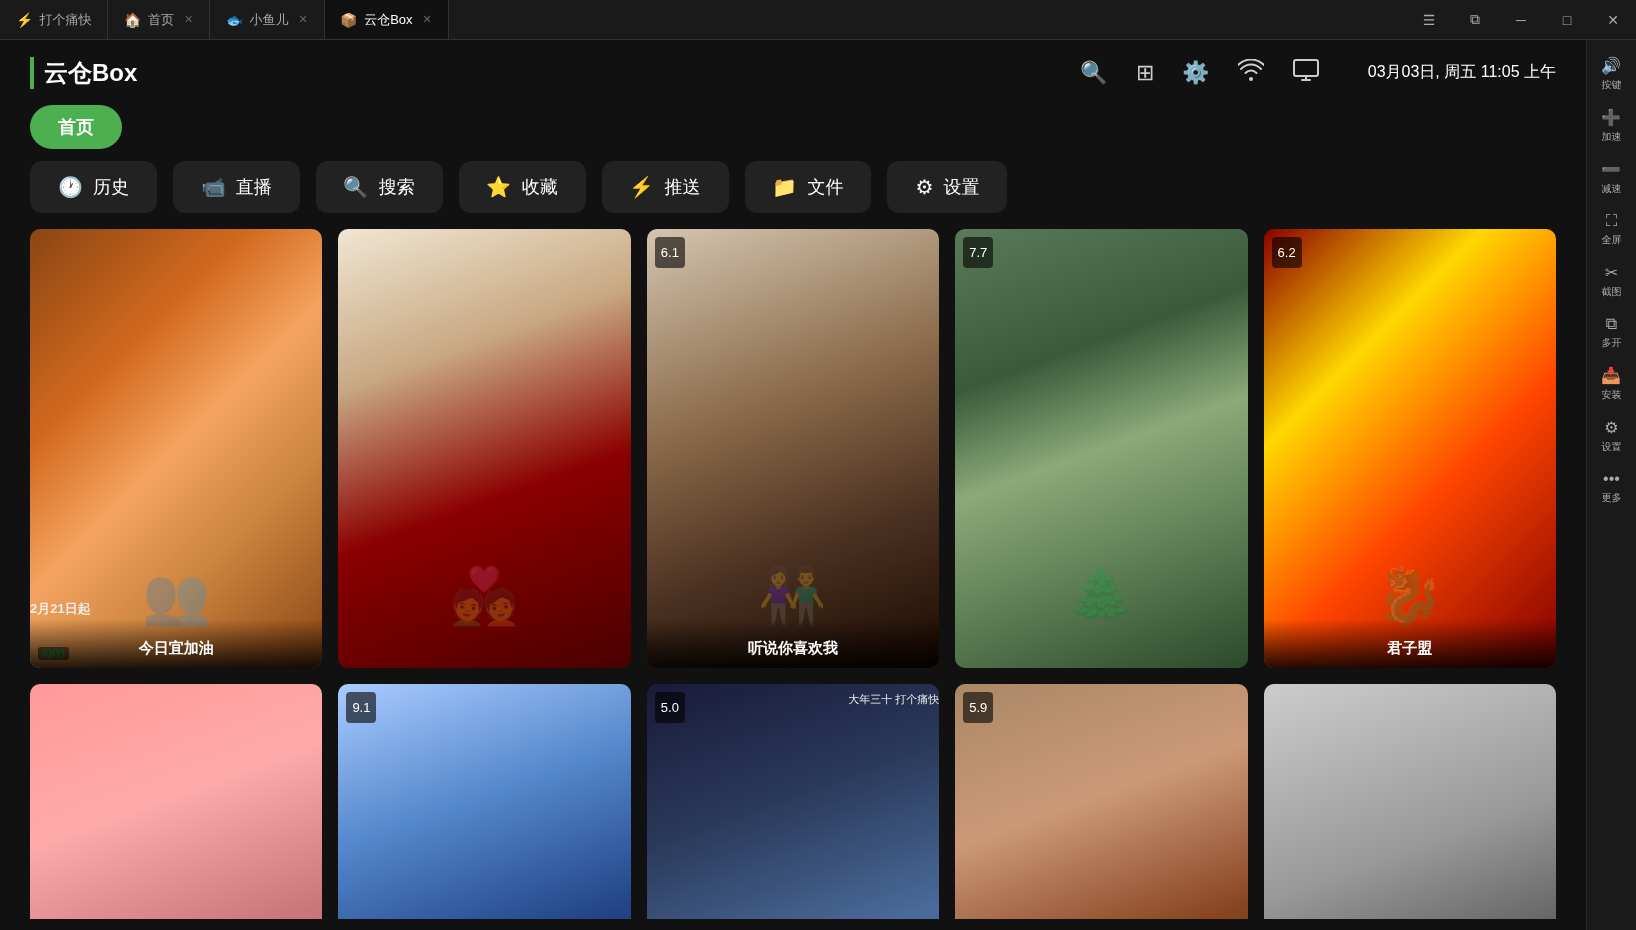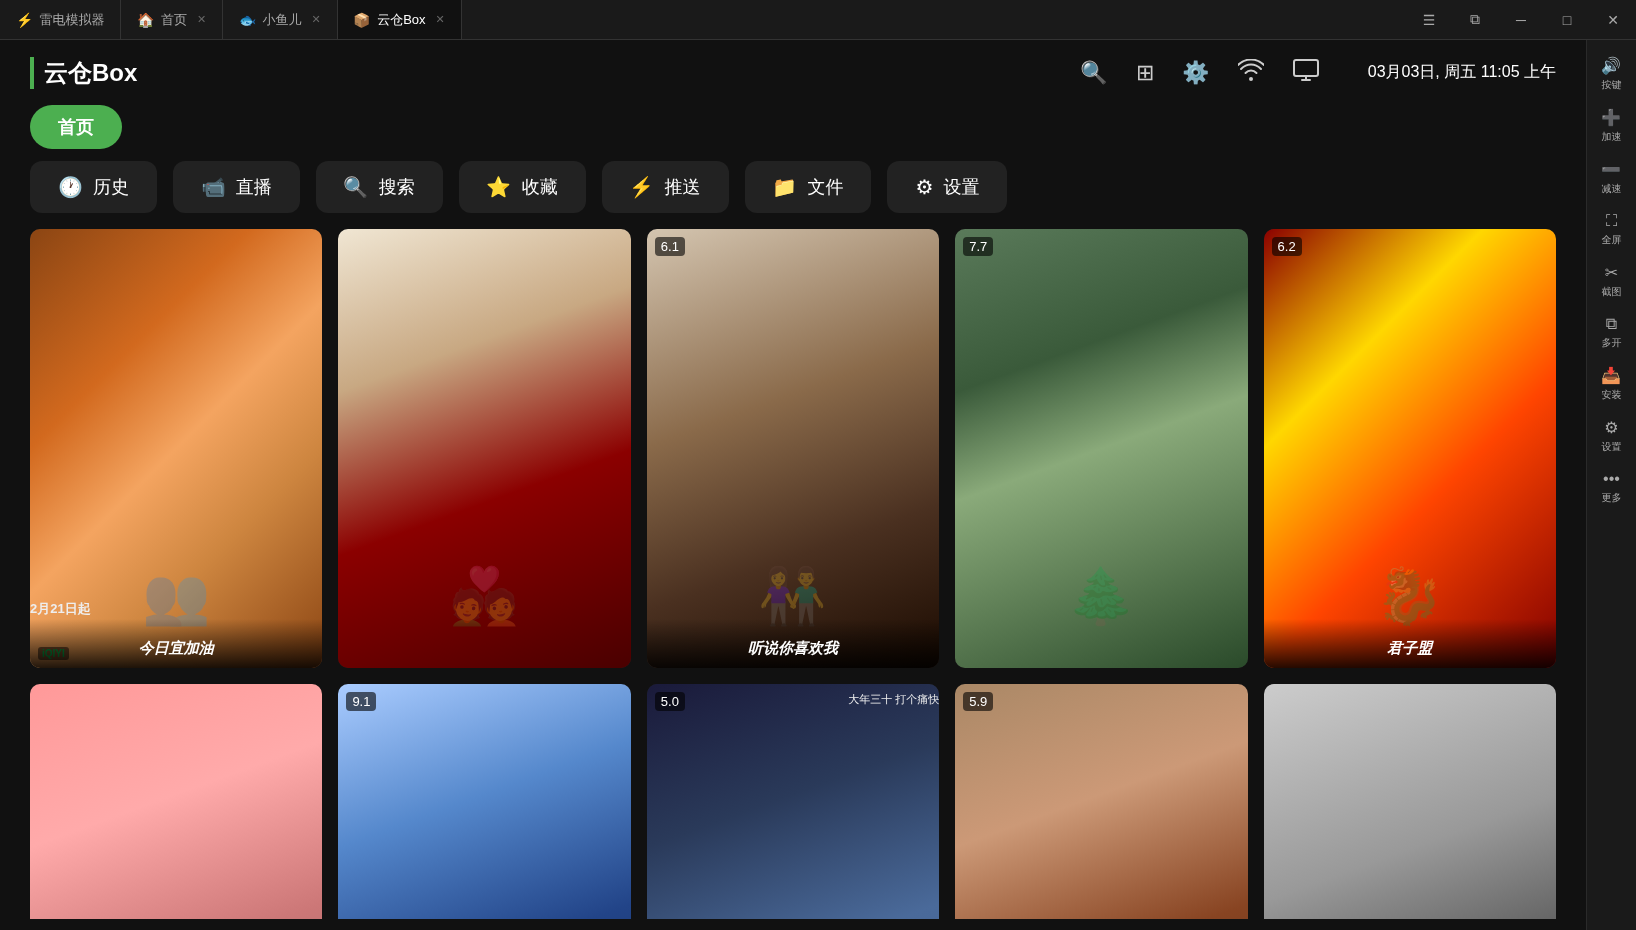--- a/index.html
+++ b/index.html
@@ -218,30 +218,29 @@
       left: 0;
       right: 0;
       padding: 20px 10px 10px;
       background: linear-gradient(transparent, rgba(0,0,0,0.85));
     }
     .movie-title {
       font-size: 15px;
       color: #fff;
       text-align: center;
       font-weight: bold;
-      font-style: italic;
     }
     .movie-rating {
       position: absolute;
       top: 8px;
       left: 8px;
       background: rgba(0,0,0,0.6);
       color: #fff;
       font-size: 13px;
-      padding: 2px 6px;
+      padding: 8px 6px;
       border-radius: 4px;
     }
 
     
     .poster-1 { background: linear-gradient(135deg, #8B4513 0%, #D2691E 30%, #f4a460 50%, #cd853f 70%, #8B4513 100%); }
     .poster-2 { background: linear-gradient(160deg, #f0e6d3 0%, #c8a882 30%, #8b0000 60%, #4a0000 100%); }
     .poster-3 { background: linear-gradient(160deg, #d4c5b0 0%, #8a6a4a 40%, #4a3020 70%, #1a0a00 100%); }
     .poster-4 { background: linear-gradient(160deg, #5a7a5a 0%, #3a5a3a 30%, #8aaa7a 50%, #2a4a2a 100%); }
     .poster-5 { background: linear-gradient(135deg, #8B0000 0%, #FFD700 30%, #FF4500 60%, #800000 100%); }
     .poster-6 { background: linear-gradient(160deg, #ff9999 0%, #ffaaaa 30%, #cc7777 60%, #885555 100%); }
@@ -275,21 +274,21 @@
     }
   </style>
 </head>
 <body>
 
 <div class="titlebar">
   <div class="titlebar-left">
 
   <div class="tab">
         <span class="tab-icon">⚡</span>
-      <span>雷电模拟器</span>
+      <span>打个痛快</span>
       </div>
       <div class="tab">
         <span class="tab-icon">🏠</span>
       <span>首页</span>
         <span class="tab-close">✕</span>
       </div>
       <div class="tab">
         <span class="tab-icon">🐟</span>
       <span>小鱼儿</span>
         <span class="tab-close">✕</span>

